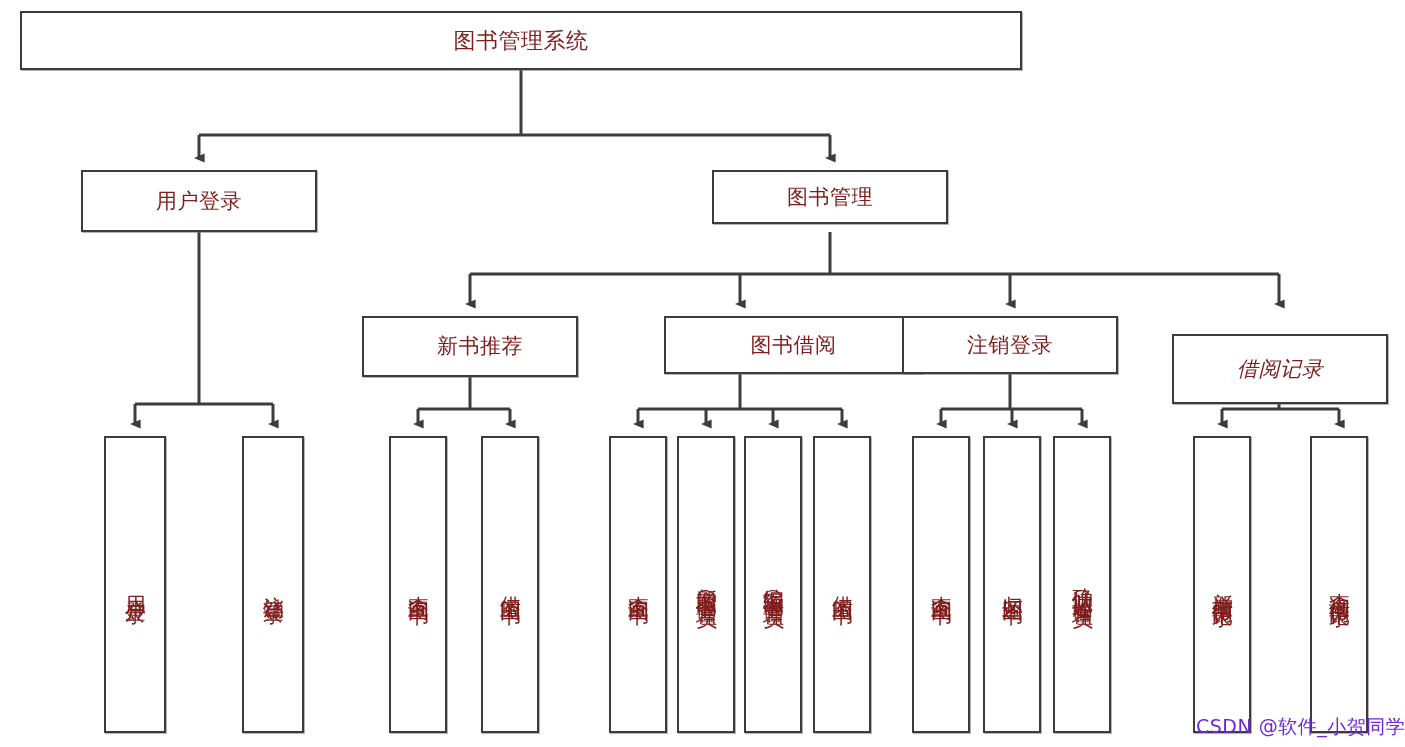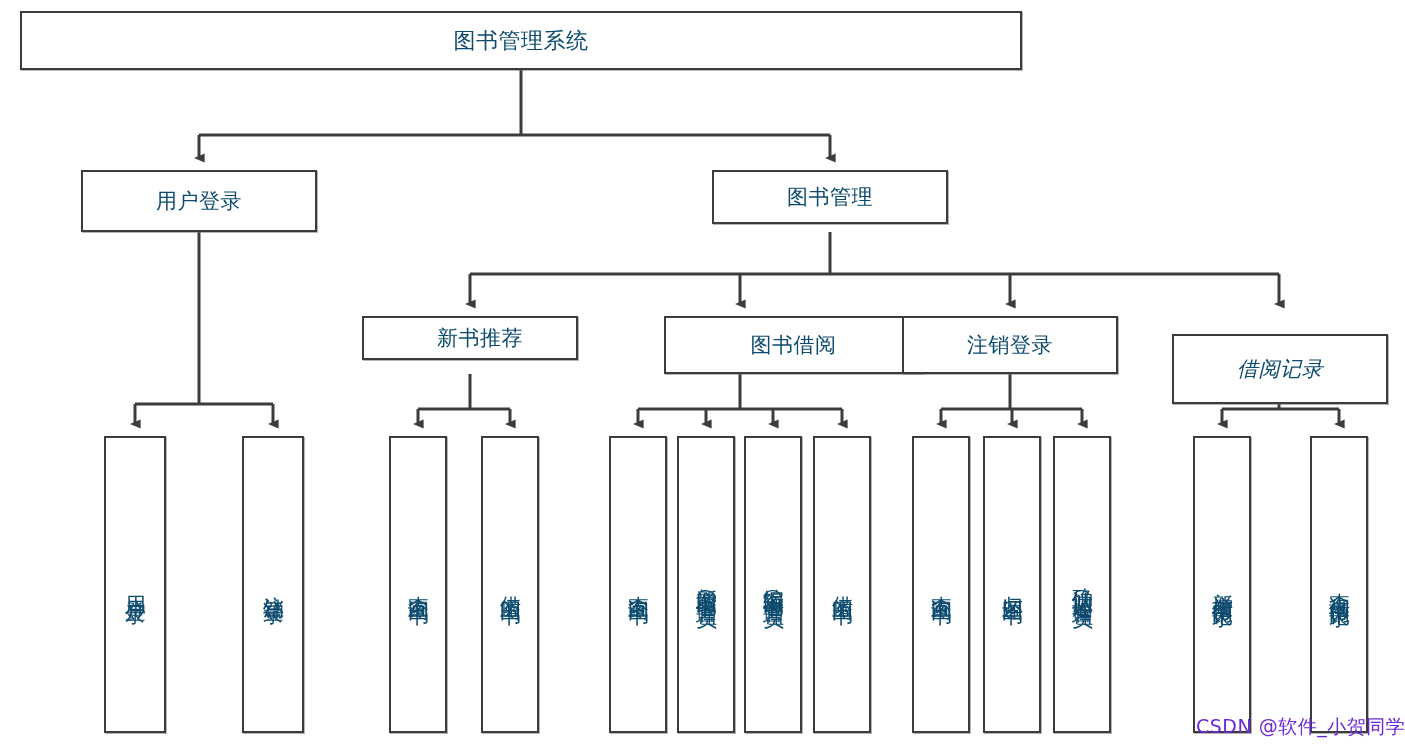--- a/index.html
+++ b/index.html
@@ -27,21 +27,21 @@
   }
   .node {
     position: absolute;
     box-sizing: border-box;
     background: #ffffff;
     border: 2px solid #3c3c3c;
     box-shadow: 1px 1px 0 0 rgba(120,120,120,0.55);
     display: flex;
     align-items: center;
     justify-content: center;
-    color: #0c4a6e;
+    color: #7f1d1d;
   }
   .node .label {
     display: block;
     text-align: center;
     line-height: 1.18;
     letter-spacing: 0.5px;
   }
   .node.horiz .label {
     font-size: 21px;
   }
@@ -128,21 +128,21 @@
     <span class="label">图书管理系统</span>
   </div>
 
   <div class="node horiz" id="n-l2-0" style="left: 81px; top: 170px; width: 236px; height: 62px;">
     <span class="label">用户登录</span>
   </div>
   <div class="node horiz" id="n-l2-1" style="left: 712px; top: 170px; width: 236px; height: 54px;">
     <span class="label">图书管理</span>
   </div>
 
-  <div class="node horiz" id="n-l3-0" style="left: 362px; top: 316px; width: 216px; height: 44px; padding-left: 20px;">
+  <div class="node horiz" id="n-l3-0" style="left: 362px; top: 316px; width: 216px; height: 61px; padding-left: 20px;">
     <span class="label">新书推荐</span>
   </div>
   <div class="node horiz" id="n-l3-1" style="left: 664px; top: 316px; width: 259px; height: 58px;">
     <span class="label">图书借阅</span>
   </div>
   <div class="node horiz" id="n-l3-2" style="left: 902px; top: 316px; width: 216px; height: 58px;">
     <span class="label">注销登录</span>
   </div>
   <div class="node horiz" id="n-l3-3" style="left: 1172px; top: 334px; width: 216px; height: 70px; font-style: italic;">
     <span class="label">借阅记录</span>

